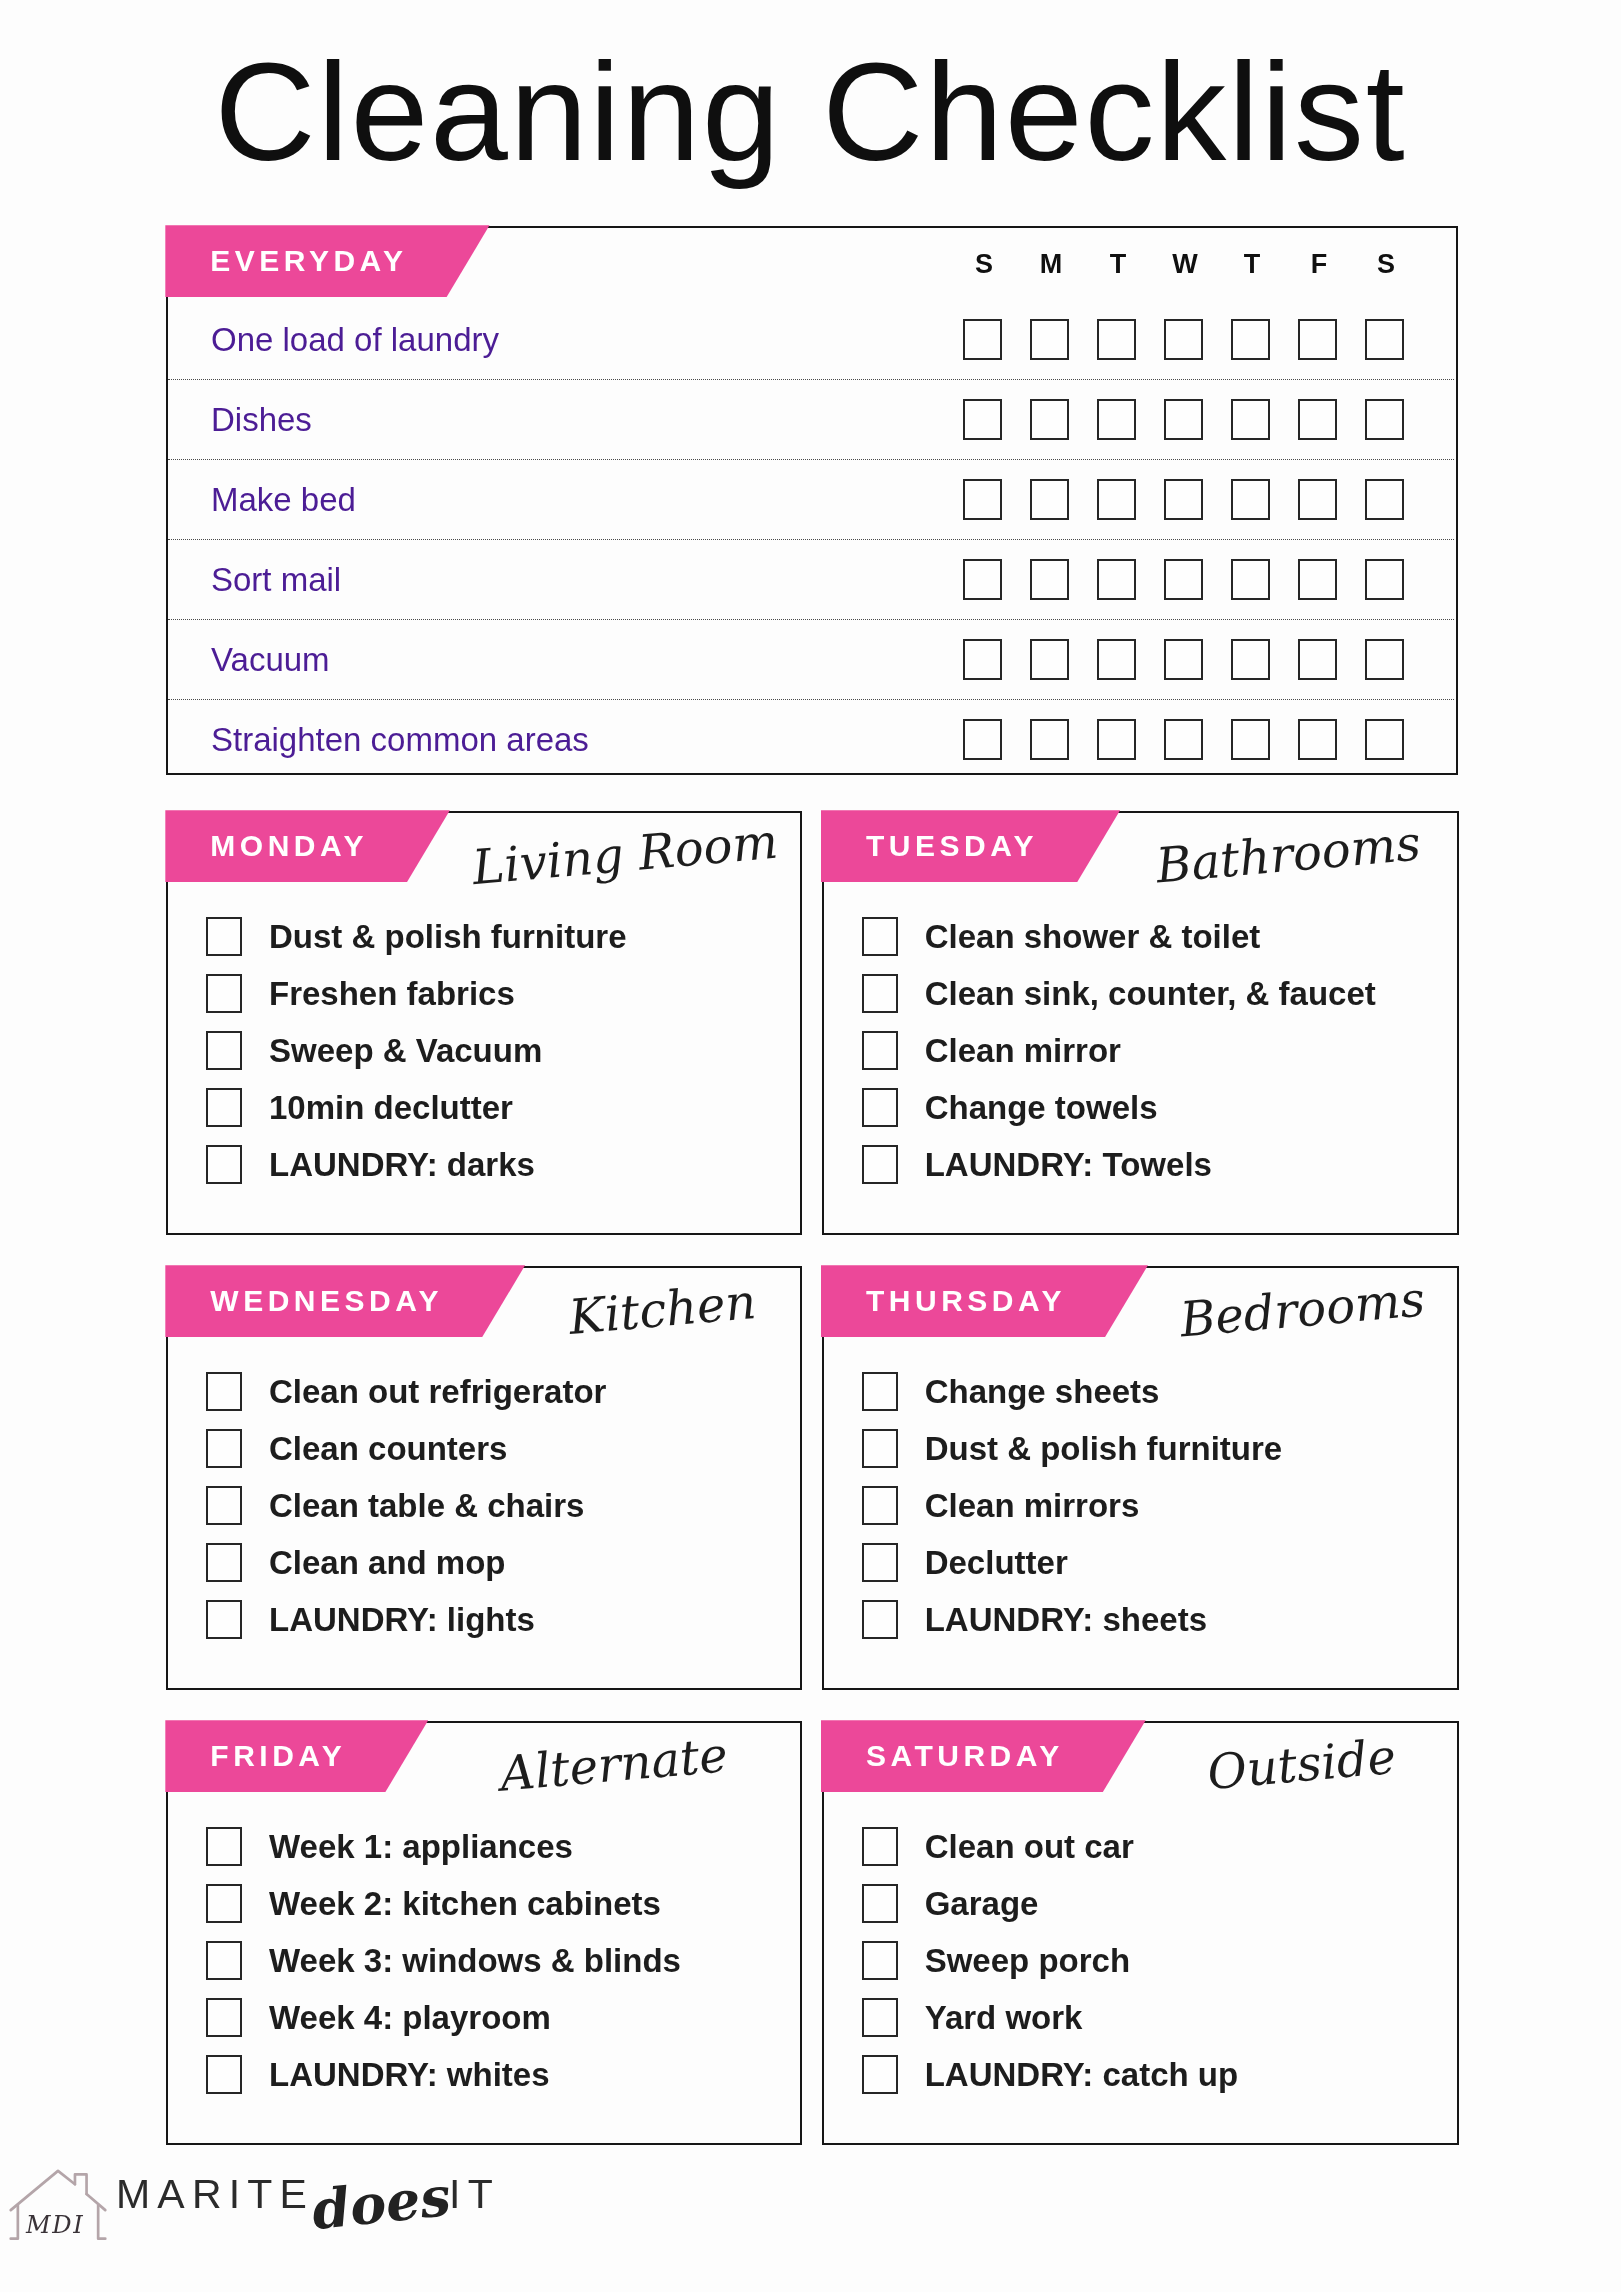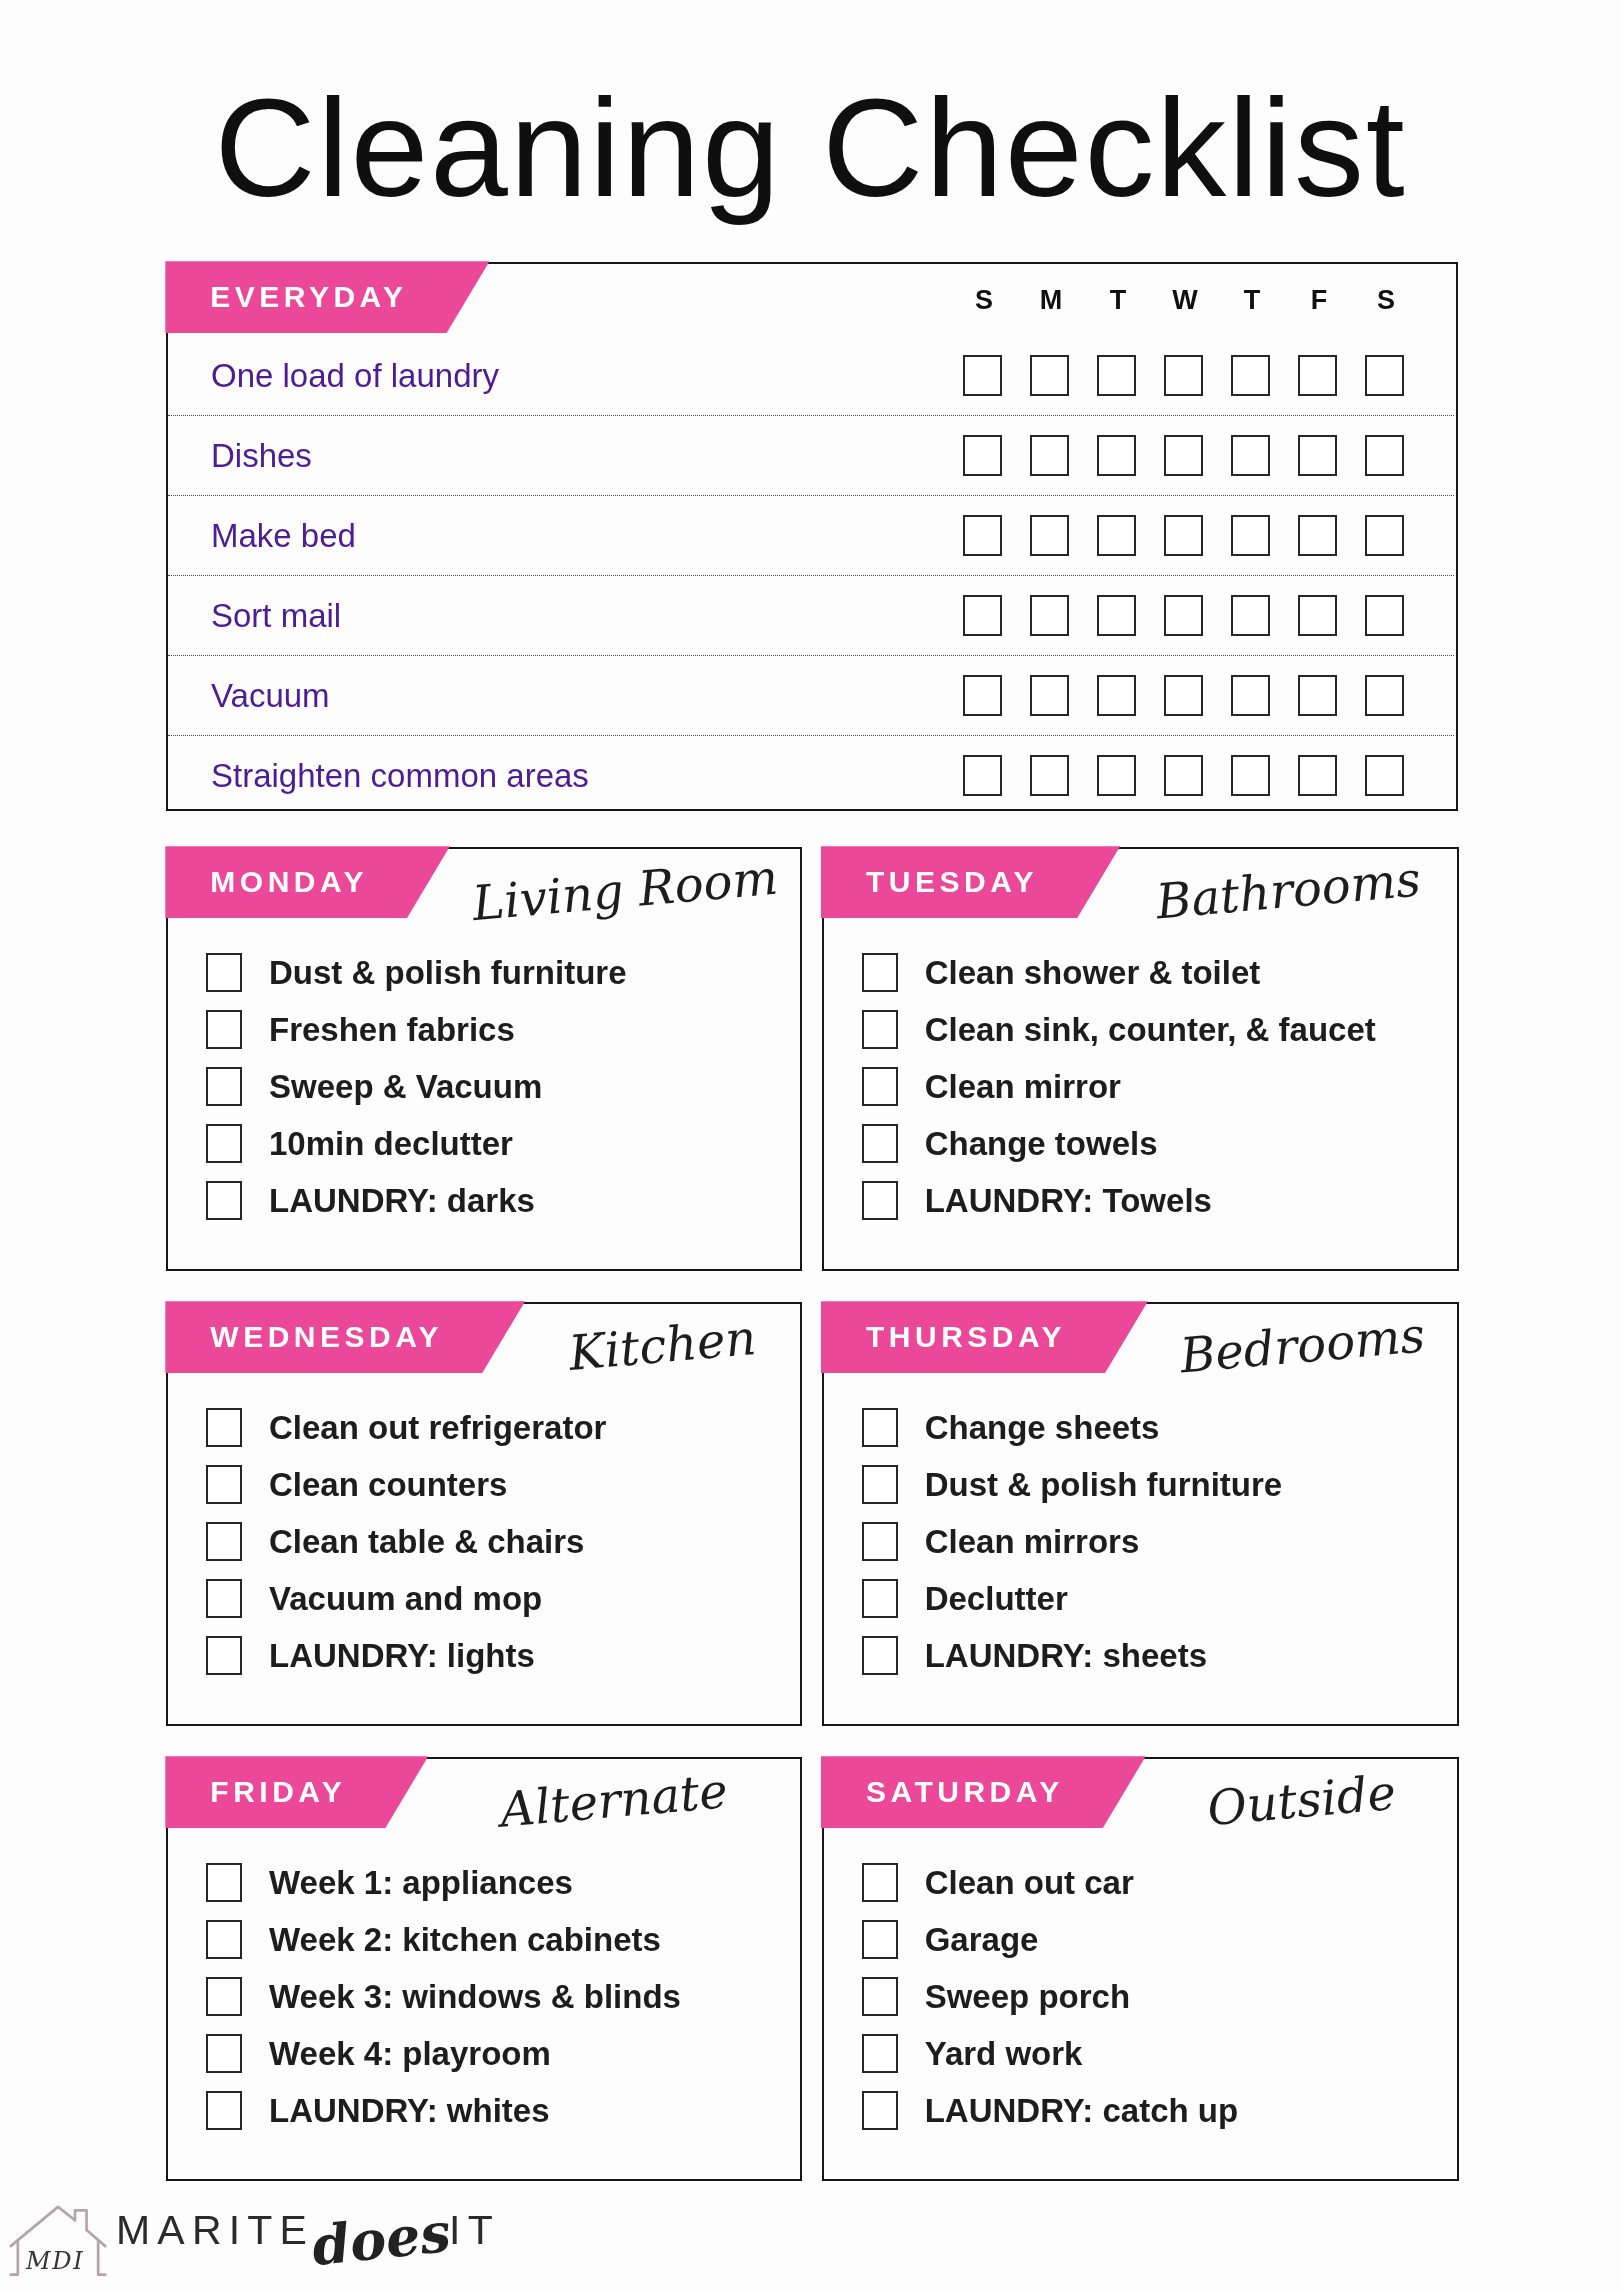--- a/index.html
+++ b/index.html
@@ -7,21 +7,21 @@
     position:relative;
     width:1621px;height:2293px;
     background:#fdfdfd;
     font-family:"Liberation Sans",sans-serif;
     color:#1c1c1c;
     overflow:hidden;
     margin:0 auto;
   }
   
   .title{
-    padding-top:74px;
+    padding-top:38px;
     text-align:center;
     font-size:140px;
     font-weight:300;
     letter-spacing:1.8px;
     line-height:1.05;
     color:#0f0f0f;
     white-space:nowrap;
   }
   
   .box{border:2.7px solid #161616;background:#fdfdfd;box-sizing:border-box;}
@@ -371,21 +371,21 @@
         <div class="trow">
             <span class="cb cb-sm"></span>
             <span class="ttask">Clean counters</span>
           </div>
         <div class="trow">
             <span class="cb cb-sm"></span>
             <span class="ttask">Clean table &amp; chairs</span>
           </div>
         <div class="trow">
             <span class="cb cb-sm"></span>
-            <span class="ttask">Vacuum and mop</span>
+            <span class="ttask">Clean and mop</span>
           </div>
         <div class="trow">
             <span class="cb cb-sm"></span>
             <span class="ttask">LAUNDRY: lights</span>
           </div>
       </div>
     </div>
 
     <div class="box card">
       <div class="card-head">

